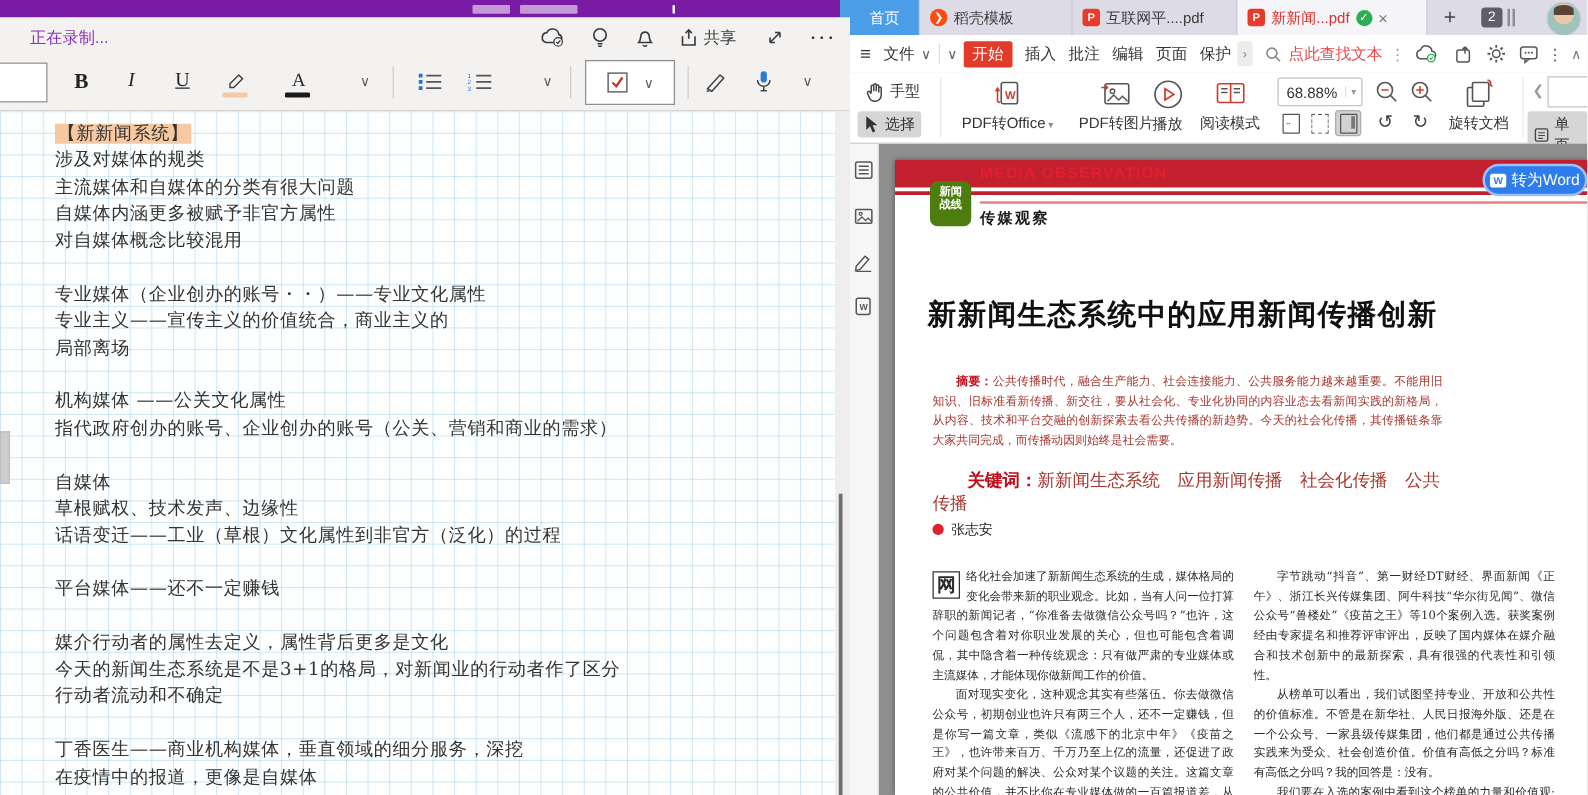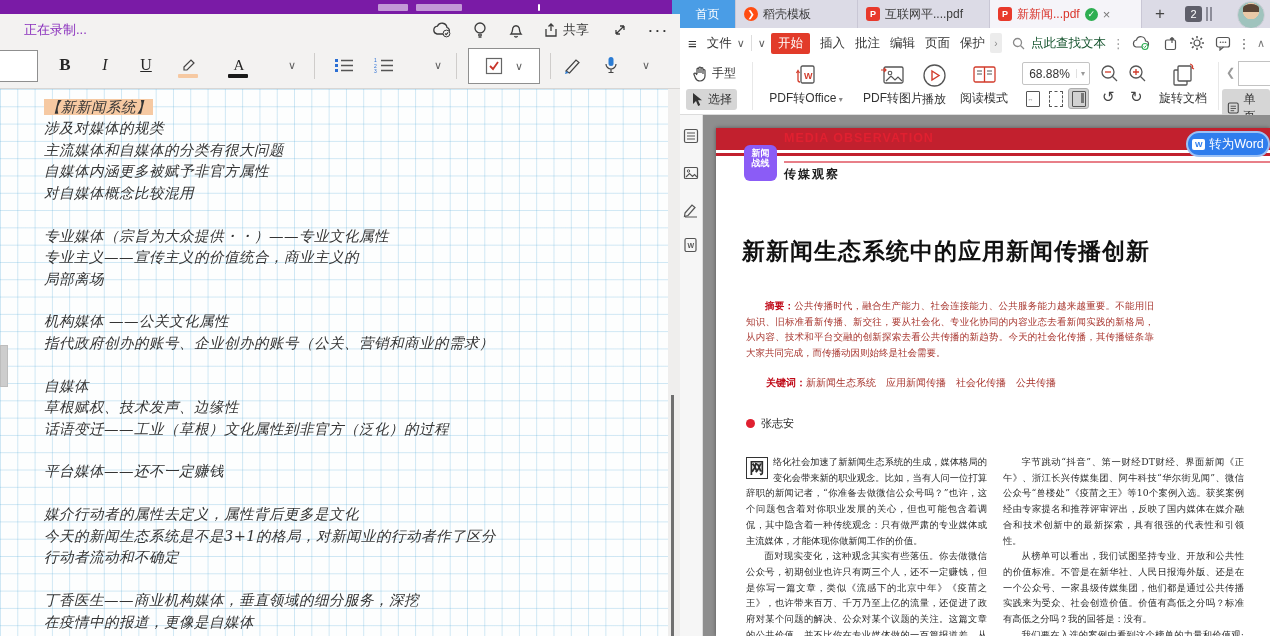--- a/index.html
+++ b/index.html
@@ -20,21 +20,21 @@
   .fdiv{position:absolute;top:8px;width:1px;height:26px;background:#cfcdcb;}
   .chev::before{content:"∨";color:#5f5f5f;font-size:11px;}
   .tridot::before{content:"⋮";}
   .hdots::before{content:"• • •";letter-spacing:1px;font-size:8px;color:#333;}
   .ulbar{position:absolute;left:2px;bottom:3px;height:4px;border-radius:1px;}
   
   #note-canvas{position:absolute;left:0;top:89px;width:668px;height:547px;background-color:#fdfefe;
     background-image:linear-gradient(to right,rgba(99,178,220,.30) 1px,transparent 1px),
                      linear-gradient(to bottom,rgba(99,178,220,.30) 1px,transparent 1px);
     background-size:17.3px 17.3px;overflow:hidden;}
-  #note-lines{position:absolute;left:44px;top:8px;width:610px;font-family:"DejaVu Serif",serif;font-size:14.5px;color:#343434;letter-spacing:0.5px;font-style:italic;}
+  #note-lines{position:absolute;left:44px;top:8px;width:610px;font-family:"DejaVu Serif",serif;font-size:14.5px;color:#343434;letter-spacing:0.5px;}
   .note-line{height:21.45px;line-height:21.45px;white-space:nowrap;}
   .hl{background:#f6c9a2;padding:0 2px;}
   #note-scroll-strip{position:absolute;left:668px;top:89px;width:12px;height:547px;background:#efeeed;}
   #note-scroll-thumb{position:absolute;left:3px;top:306px;width:3px;height:241px;background:#6f6f6f;}
   #left-handle{position:absolute;left:0;top:345px;width:6px;height:40px;background:#cdcdcd;border:1px solid #bdbdbd;}
   
   #wps-pane{position:absolute;left:680px;top:0;width:590px;height:636px;background:#fff;}
   #tabbar{position:absolute;left:0;top:0;width:590px;height:28px;background:#dcdbe6;}
   .tab{position:absolute;top:0;height:28px;display:flex;align-items:center;gap:5px;padding:0 8px;box-sizing:border-box;font-size:12px;color:#3c3c3c;border-right:1px solid #c9c7d5;}
   .tab-home{background:#4a9de6;color:#fff;justify-content:center;}
@@ -46,21 +46,21 @@
   #tab-count{position:absolute;left:505px;top:6px;width:17px;height:16px;background:#5f5f6a;border-radius:3px;color:#fff;font-size:11px;display:flex;align-items:center;justify-content:center;}
   .vbar{position:absolute;top:7px;width:2px;height:14px;background:#8d8d99;}
   #avatar{position:absolute;left:557px;top:1px;width:26px;height:26px;border-radius:50%;background:radial-gradient(circle at 50% 35%,#e9c9a8 0 38%,#9fc3bd 39% 100%);border:1px solid #cfcfd8;overflow:hidden;}
   #avatar::after{content:"";position:absolute;left:5px;top:2px;width:16px;height:8px;border-radius:50% 50% 0 0;background:#5a4436;}
   
   #menubar{position:absolute;left:0;top:28px;width:590px;height:30px;background:#fff;border-bottom:1px solid #e6e6e6;display:flex;align-items:center;font-size:12.5px;color:#333;}
   .mi{margin:0 5px;white-space:nowrap;}
   .mi-start{background:#e23b2a;color:#fff;padding:2px 7px;border-radius:2px;}
   .mdiv{width:1px;height:16px;background:#ddd;margin:0 6px;}
   .clipchip{width:12px;height:20px;background:#ececec;color:#888;display:flex;align-items:center;justify-content:center;border-radius:2px;font-size:10px;}
-  #menu-search{display:flex;align-items:center;gap:6px;color:#14532d;margin-left:10px;}
+  #menu-search{display:flex;align-items:center;gap:6px;color:#ef4444;margin-left:10px;}
   .mright{position:absolute;top:5px;width:22px;height:20px;display:flex;align-items:center;justify-content:center;color:#444;}
   
   #ribbon{position:absolute;left:0;top:58px;width:590px;height:56px;background:#fff;border-bottom:1px solid #dcdcdc;}
   .rsmall{position:absolute;display:flex;align-items:center;gap:4px;font-size:12px;color:#333;padding:2px 5px;border-radius:3px;}
   .rsel{background:#d6d6d6;}
   .rbig{position:absolute;display:flex;flex-direction:column;align-items:center;font-size:12px;color:#333;}
   .rbig .lab{margin-top:3px;white-space:nowrap;}
   .rdiv{position:absolute;top:4px;width:1px;height:48px;background:#e8e8e8;}
   #zoombox{position:absolute;left:342px;top:4px;width:66px;height:21px;border:1px solid #c4c4c4;border-radius:2px;display:flex;align-items:center;font-size:12px;color:#333;justify-content:flex-end;}
   #zoombox .val{flex:1;text-align:center;}
@@ -71,31 +71,31 @@
   .arc{font-size:15px;color:#444;}
   #pagebox{position:absolute;left:558px;top:3px;width:40px;height:23px;background:#fff;border:1px solid #c2c2c2;}
   .chevleft{position:absolute;left:546px;top:8px;color:#9a9a9a;font-size:11px;}
   
   #docarea{position:absolute;left:0;top:115px;width:590px;height:521px;background:#8e8e8e;overflow:hidden;}
   #pdf-sidebar{position:absolute;left:0;top:0;width:22px;height:521px;background:#f6f6f6;border-right:1px solid #ddd;}
   .sico{position:absolute;left:3px;width:16px;height:16px;color:#555;}
   #page{position:absolute;left:36px;top:13px;width:554px;height:508px;background:#fff;box-shadow:0 0 4px rgba(0,0,0,.4);font-family:"DejaVu Serif",serif;}
   #banner{position:absolute;left:0;top:0;width:554px;height:22px;background:#c2202e;}
   #banner2{position:absolute;left:0;top:25px;width:554px;height:3px;background:#c2202e;}
-  #seal{position:absolute;left:28px;top:17px;width:33px;height:36px;background:#8b5cf6;border-radius:6px;color:#fff;font-size:9px;line-height:10px;font-weight:bold;padding:3px 2px;box-sizing:border-box;text-align:center;font-family:"Liberation Sans",sans-serif;}
+  #seal{position:absolute;left:28px;top:17px;width:33px;height:36px;background:#4d7c0f;border-radius:6px;color:#fff;font-size:9px;line-height:10px;font-weight:bold;padding:3px 2px;box-sizing:border-box;text-align:center;font-family:"Liberation Sans",sans-serif;}
   #jtitle-en{position:absolute;left:68px;top:3px;color:#e02030;font-weight:bold;font-size:12.5px;letter-spacing:1px;font-family:"Liberation Sans",sans-serif;}
   #jtitle-line{position:absolute;left:68px;top:33px;width:486px;height:2px;background:#e87f88;}
   #jtitle-cn{position:absolute;left:68px;top:38px;color:#1c1c1c;font-weight:bold;font-size:12px;letter-spacing:2px;}
   #convert-word{position:absolute;left:470px;top:3px;width:84px;height:26px;background:#2f7ded;border:2px solid #9cc1f5;border-radius:14px;color:#fff;font-size:12.5px;display:flex;align-items:center;justify-content:center;gap:4px;font-family:"Liberation Sans",sans-serif;box-sizing:border-box;}
   .wbadge{width:13px;height:11px;background:#fff;color:#2f7ded;font-size:8px;font-weight:bold;display:flex;align-items:center;justify-content:center;border-radius:2px;}
   #ptitle{position:absolute;left:20px;top:108px;width:420px;text-align:center;font-size:23px;font-weight:bold;color:#101010;letter-spacing:1px;font-family:"Liberation Sans",sans-serif;}
   #abstract{position:absolute;left:30px;top:170px;width:408px;font-size:9.5px;line-height:15.5px;color:#a8362f;text-align:justify;}
   #abstract .lead{font-weight:bold;color:#c00a18;}
   #abstract p{margin:0;text-indent:2em;}
-  #keywords{position:absolute;left:30px;top:248px;width:408px;font-size:10px;color:#a8362f;text-indent:2em;}
+  #keywords{position:absolute;left:30px;top:248px;width:408px;font-size:14px;color:#a8362f;text-indent:2em;}
   #keywords .lead{font-weight:bold;color:#c00a18;}
   #author{position:absolute;left:30px;top:288px;font-size:11px;color:#222;display:flex;align-items:center;gap:6px;}
   .adot{width:9px;height:9px;border-radius:50%;background:#e02030;}
   .bcol{position:absolute;top:326px;width:241px;font-size:9.3px;line-height:15.7px;color:#2b2b2b;text-align:justify;}
   #col-left{left:30px;}
   #col-right{left:287px;}
   .bp{margin:0;text-indent:2em;}
   .bp.nodent{text-indent:0;}
   .dropcap{float:left;width:20px;height:20px;border:1.5px solid #333;margin:3px 5px 0 0;font-size:15px;line-height:20px;text-align:center;font-weight:bold;}
   
@@ -209,21 +209,21 @@
     </div>
 
     <div id="note-canvas">
       <div id="note-lines">
           <div class="note-line"><span class="hl">【新新闻系统】</span></div>
           <div class="note-line"><span>涉及对媒体的规类</span></div>
           <div class="note-line"><span>主流媒体和自媒体的分类有很大问题</span></div>
           <div class="note-line"><span>自媒体内涵更多被赋予非官方属性</span></div>
           <div class="note-line"><span>对自媒体概念比较混用</span></div>
           <div class="note-line"></div>
-          <div class="note-line"><span>专业媒体（宗旨为大众提供・・）——专业文化属性</span></div>
+          <div class="note-line"><span>专业媒体（企业创办的账号・・）——专业文化属性</span></div>
           <div class="note-line"><span>专业主义——宣传主义的价值统合，商业主义的</span></div>
           <div class="note-line"><span>局部离场</span></div>
           <div class="note-line"></div>
           <div class="note-line"><span>机构媒体 ——公关文化属性</span></div>
           <div class="note-line"><span>指代政府创办的账号、企业创办的账号（公关、营销和商业的需求）</span></div>
           <div class="note-line"></div>
           <div class="note-line"><span>自媒体</span></div>
           <div class="note-line"><span>草根赋权、技术发声、边缘性</span></div>
           <div class="note-line"><span>话语变迁——工业（草根）文化属性到非官方（泛化）的过程</span></div>
           <div class="note-line"></div>

